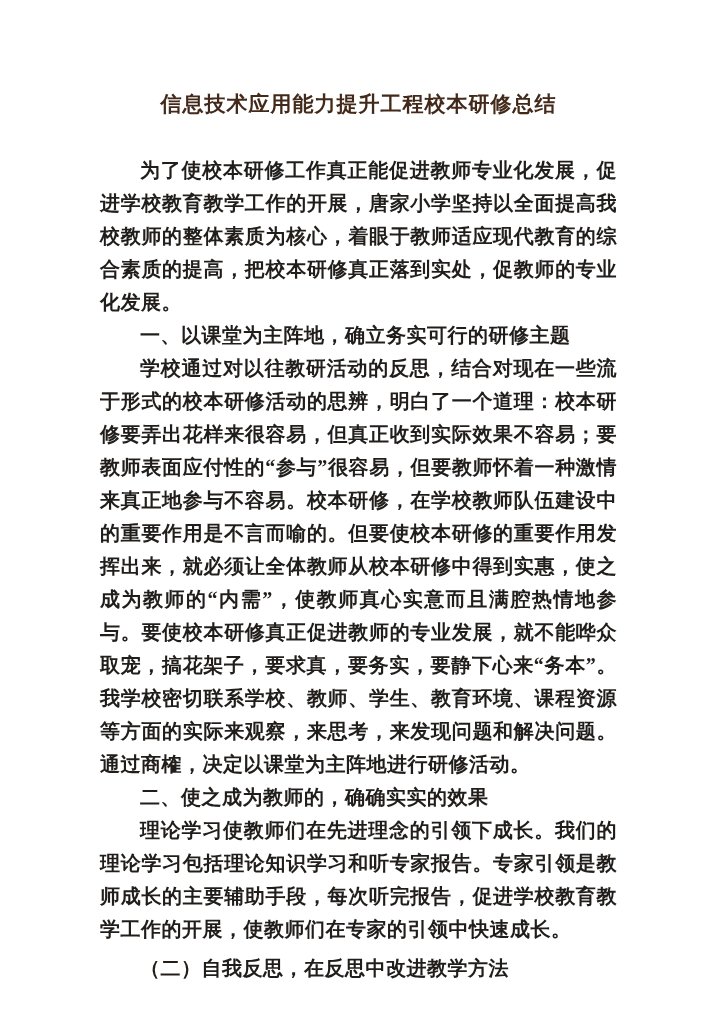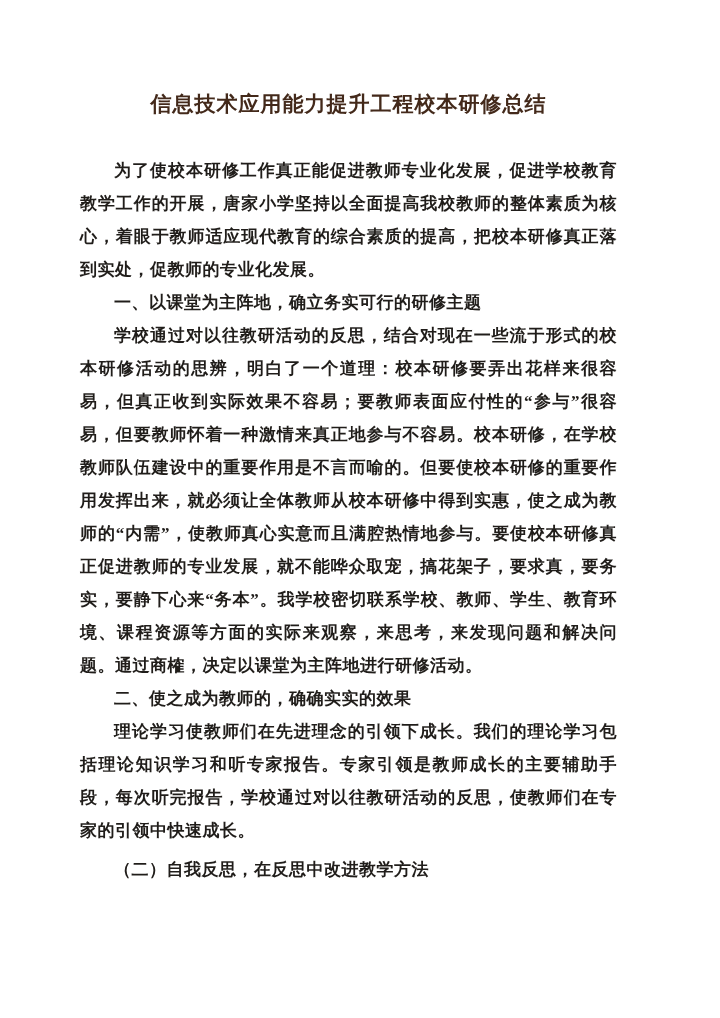--- a/index.html
+++ b/index.html
@@ -11,35 +11,35 @@
     width: 720px;
     height: 1018px;
     overflow: hidden;
     font-family: "Liberation Serif", "DejaVu Serif", serif;
     font-weight: bold;
   }
   .page {
     box-sizing: border-box;
     width: 720px;
     height: 1018px;
-    padding: 88px 103px 40px 80px;
+    padding: 88px 103px 40px 100px;
     background: #ffffff;
   }
   .doc-title {
     margin: 0 0 34px 0;
     font-size: 21px;
     line-height: 32px;
     font-weight: bold;
     text-align: center;
     color: #43291a;
     letter-spacing: 1px;
   }
   .block {
     margin: 0;
-    font-size: 17px;
+    font-size: 20px;
     line-height: 33px;
     color: #201d1a;
     text-align: justify;
     text-align-last: left;
     text-indent: 2em;
     letter-spacing: 0.5px;
   }
   .block.sub-gap {
     margin-top: 6px;
   }
@@ -53,16 +53,16 @@
   <p class="block">为了使校本研修工作真正能促进教师专业化发展，促进学校教育教学工作的开展，唐家小学坚持以全面提高我校教师的整体素质为核心，着眼于教师适应现代教育的综合素质的提高，把校本研修真正落到实处，促教师的专业化发展。</p>
 
   <p class="block">一、以课堂为主阵地，确立务实可行的研修主题</p>
 
   <p class="block">学校通过对以往教研活动的反思，结合对现在一些流于形式的校本研修活动的思辨，明白了一个道理：校本研修要弄出花样来很容易，但真正收到实际效果不容易；要教师表面应付性的“参与”很容易，但要教师怀着一种激情来真正地参与不容易。校本研修，在学校教师队伍建设中的重要作用是不言而喻的。但要使校本研修的重要作用发挥出来，就必须让全体教师从校本研修中得到实惠，使之成为教师的“内需”，使教师真心实意而且满腔热情地参与。要使校本研修真正促进教师的专业发展，就不能哗众取宠，搞花架子，要求真，要务实，要静下心来“务本”。我学校密切联系学校、教师、学生、教育环境、课程资源等方面的实际来观察，来思考，来发现问题和解决问题。通过商榷，决定以课堂为主阵地进行研修活动。</p>
 
   <p class="block">二、使之成为教师的，确确实实的效果</p>
 
 
 
-  <p class="block">理论学习使教师们在先进理念的引领下成长。我们的理论学习包括理论知识学习和听专家报告。专家引领是教师成长的主要辅助手段，每次听完报告，学校通过对以往教研活动的反思，使教师们在专家的引领中快速成长。</p>
+  <p class="block">理论学习使教师们在先进理念的引领下成长。我们的理论学习包括理论知识学习和听专家报告。专家引领是教师成长的主要辅助手段，每次听完报告，促进学校教育教学工作的开展，使教师们在专家的引领中快速成长。</p>
 
   <p class="block sub-gap">（二）自我反思，在反思中改进教学方法</p>
 </div>
 
 </body></html>

